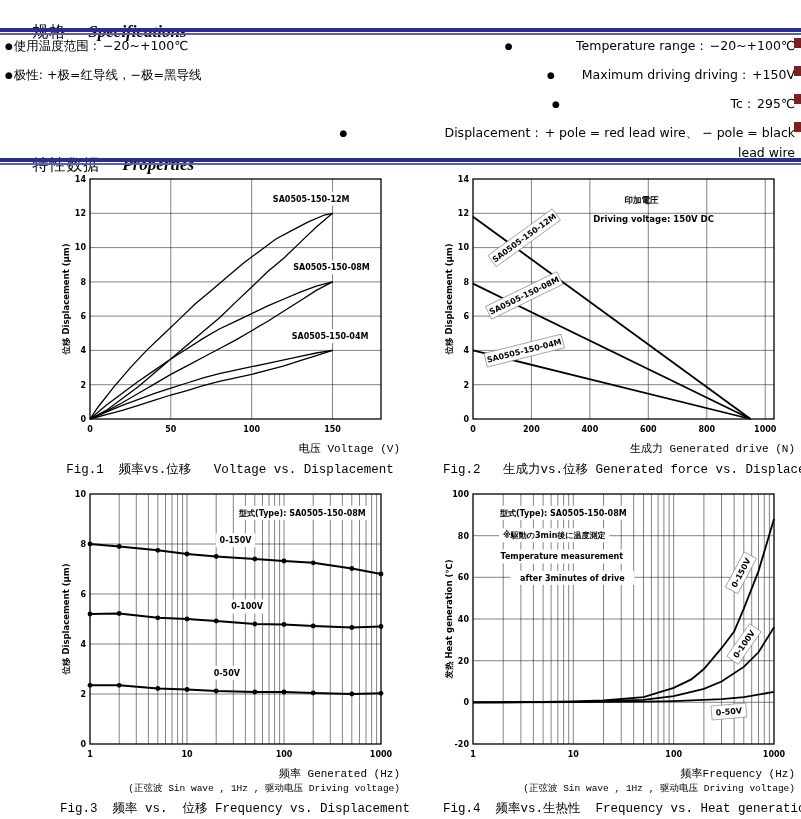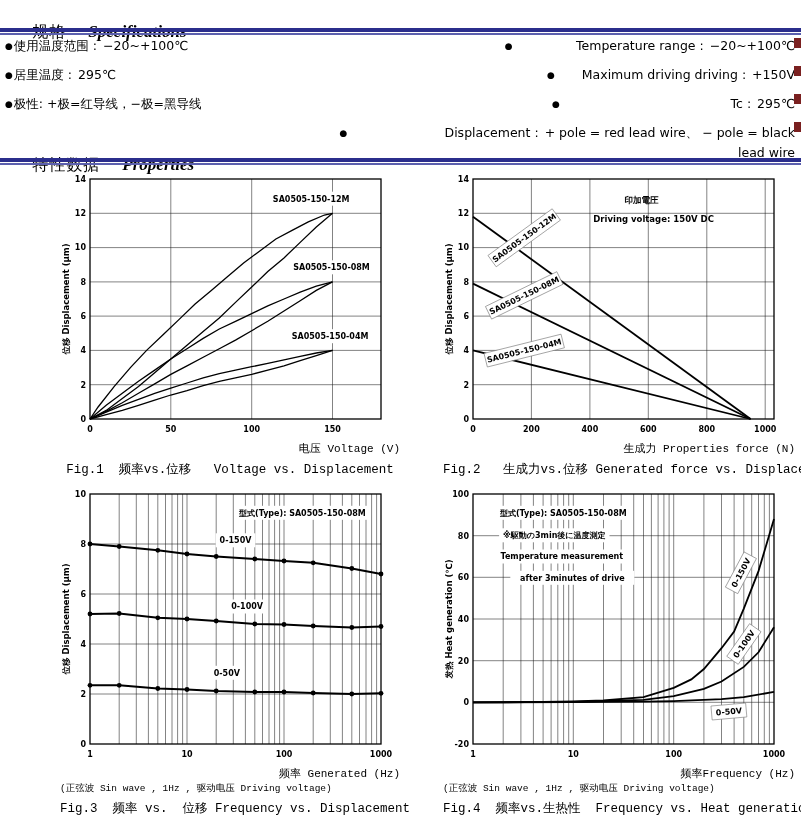--- a/index.html
+++ b/index.html
@@ -16,21 +16,21 @@
   .specs{position:absolute;top:36px;left:5px;right:6px;display:flex;}
   .specs-left{width:330px;}
   .specs-right{flex:1;text-align:right;}
   .spec-row{margin-bottom:9px;line-height:19px;font-size:12.5px;font-weight:normal;}
   .bullet{font-size:9px;vertical-align:1px;margin-right:1px;}
   .specs-right .spec-label{display:inline-block;min-width:182px;}
   .spec-colon{margin:0 6px 0 4px;}
   
   figure{margin:0;position:absolute;}
   .xlab{text-align:right;font-family:"Liberation Mono",monospace;font-size:11px;white-space:pre;margin-top:-2px;}
-  .sublab{text-align:left;font-family:"Liberation Mono",monospace;font-size:9.5px;white-space:pre;margin-top:1px;}
+  .sublab{text-align:right;font-family:"Liberation Mono",monospace;font-size:9.5px;white-space:pre;margin-top:1px;}
   .cap{text-align:center;font-family:"Liberation Mono",monospace;font-size:12.5px;white-space:pre;margin-top:5px;}
   svg text{font-family:"DejaVu Sans","Liberation Sans",sans-serif;font-weight:bold;fill:#000;}
   svg .g{stroke:#1c1c1c;stroke-width:0.55;}
   svg circle{fill:#000;}
   .edge-mark{position:absolute;right:0;width:7px;height:10px;}
   #fig1{left:60px;top:171px;width:340px;}
   #fig2{left:443px;top:171px;width:352px;}
   #fig3{left:60px;top:486px;width:340px;}
   #fig4{left:443px;top:486px;width:352px;}
 </style>
@@ -43,21 +43,20 @@
     <span class="h-zh">规格</span><span class="h-en">Specifications</span>
   </div>
   <div class="rule" style="top:28px">
     <div class="rule-thick" style="background: rgb(43, 46, 140);"></div>
     <div class="rule-thin" style="background: rgb(91, 95, 174);"></div>
   </div>
 
   <div class="specs">
     <div class="specs-left">
       <div class="spec-row"><span class="bullet">●</span><span class="spec-label">使用温度范围</span><span class="spec-colon">:</span><span class="spec-value">−20~+100℃</span></div>
-      <div class="spec-row"><span class="bullet">●</span><span class="spec-label">居里温度</span><span class="spec-colon">:</span><span class="spec-value">295℃</span></div>
       <div class="spec-row"><span class="bullet">●</span><span class="spec-label">极性: +极=红导线，−极=黑导线</span><span class="spec-colon"></span><span class="spec-value"></span></div>
     </div>
     <div class="specs-right">
       <div class="spec-row"><span class="bullet">●</span><span class="spec-label">Temperature range</span><span class="spec-colon">:</span><span class="spec-value">−20~+100℃</span></div>
       <div class="spec-row"><span class="bullet">●</span><span class="spec-label">Maximum driving driving</span><span class="spec-colon">:</span><span class="spec-value">+150V</span></div>
       <div class="spec-row"><span class="bullet">●</span><span class="spec-label">Tc</span><span class="spec-colon">:</span><span class="spec-value">295℃</span></div>
       <div class="spec-row"><span class="bullet">●</span><span class="spec-label">Displacement</span><span class="spec-colon">:</span><span class="spec-value">+ pole = red lead wire、 − pole = black lead wire</span></div>
     </div>
   </div>
 
@@ -161,21 +160,21 @@
         <g transform="translate(81.2 124.4) rotate(-26)">
           <rect x="-39.7" y="-7.0" width="79.4" height="14" fill="#fff" stroke="#777" stroke-width="0.6"></rect>
           <text text-anchor="middle" y="2.9" font-size="8">SA0505-150-08M</text>
         </g>
         <g transform="translate(81.2 179.6) rotate(-14)">
           <rect x="-39.7" y="-7.0" width="79.4" height="14" fill="#fff" stroke="#777" stroke-width="0.6"></rect>
           <text text-anchor="middle" y="2.9" font-size="8">SA0505-150-04M</text>
         </g>
         <text transform="rotate(-90 9 128)" x="9" y="128" text-anchor="middle" font-size="8.5">位移 Displacement (μm)</text>
       </svg>
-    <div class="xlab">生成力 Properties force (N)</div>
+    <div class="xlab">生成力 Generated drive (N)</div>
     <div class="cap">Fig.2   生成力vs.位移 Generated force vs. Displacement</div>
   </figure>
 
   <figure id="fig3">
     <svg width="335" height="278">
         <line class="g" x1="59.2" y1="8" x2="59.2" y2="258"></line>
         <line class="g" x1="76.3" y1="8" x2="76.3" y2="258"></line>
         <line class="g" x1="88.4" y1="8" x2="88.4" y2="258"></line>
         <line class="g" x1="97.8" y1="8" x2="97.8" y2="258"></line>
         <line class="g" x1="105.5" y1="8" x2="105.5" y2="258"></line>

